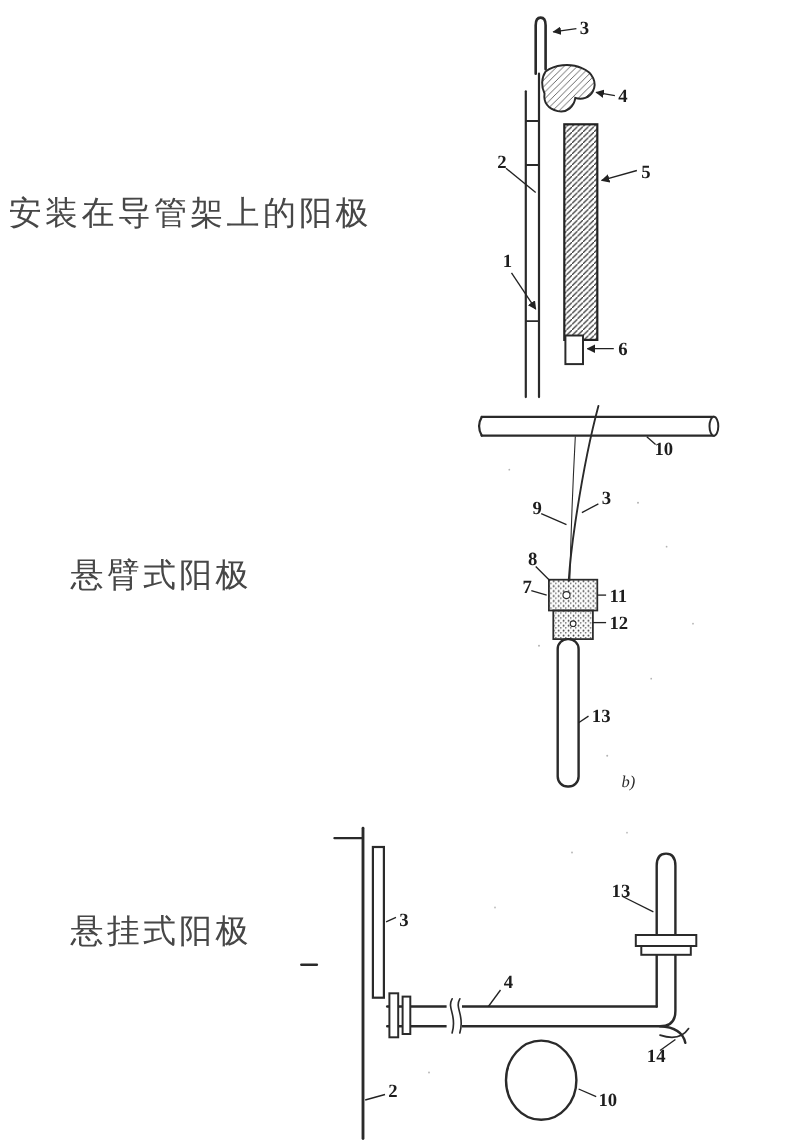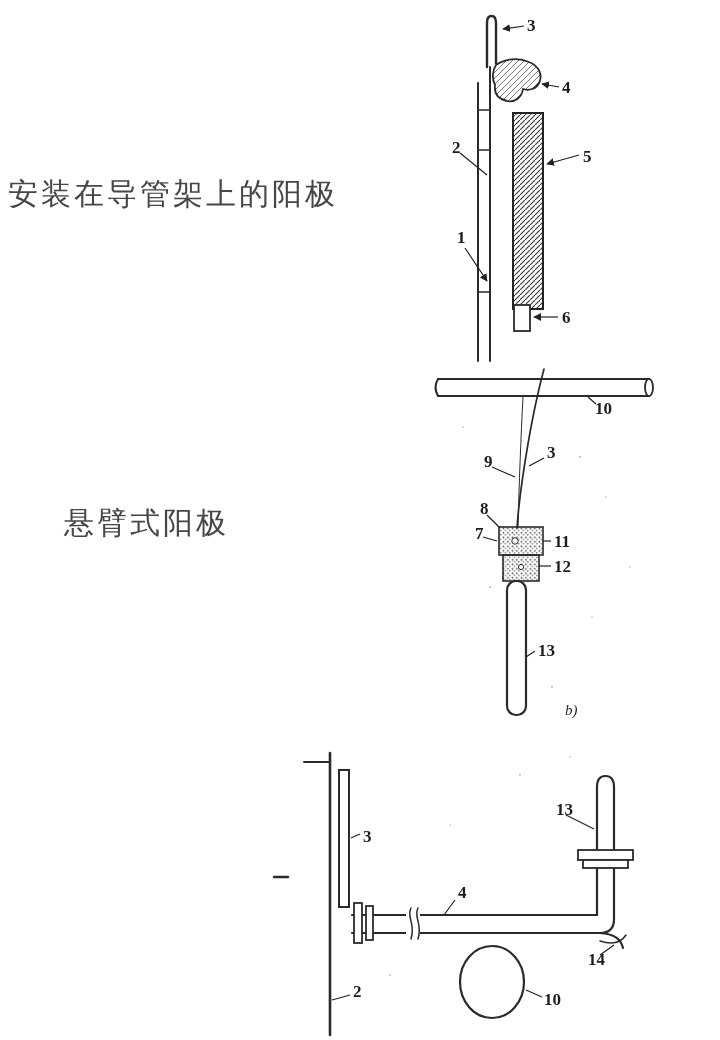--- a/index.html
+++ b/index.html
@@ -39,20 +39,21 @@
 </style>
 </head>
 <body>
 
 <div class="page">
 
   <div class="cn-label" style="left:8px; top:174px;">安装在导管架上的阳极</div>
 
   <div class="cn-label" style="left:64px; top:503px;">悬臂式阳极</div>
 
+  <div class="cn-label" style="left:64px; top:826px;">悬挂式阳极</div>
 
   <svg class="fig" style="left:430px; top:5px;" width="260" height="360" viewBox="0 0 260 360">
     <defs>
       <pattern id="hatch1" patternUnits="userSpaceOnUse" width="5" height="5">
         <path d="M0,5 L5,0" stroke="#333333" stroke-width="1.1"></path>
       </pattern>
       <pattern id="hatchLight" patternUnits="userSpaceOnUse" width="6" height="6">
         <path d="M0,6 L6,0" stroke="#555555" stroke-width="0.8"></path>
       </pattern>
       <marker id="arr1" viewBox="0 0 10 10" refX="9" refY="5" markerWidth="6.5" markerHeight="6.5" orient="auto-start-reverse">

